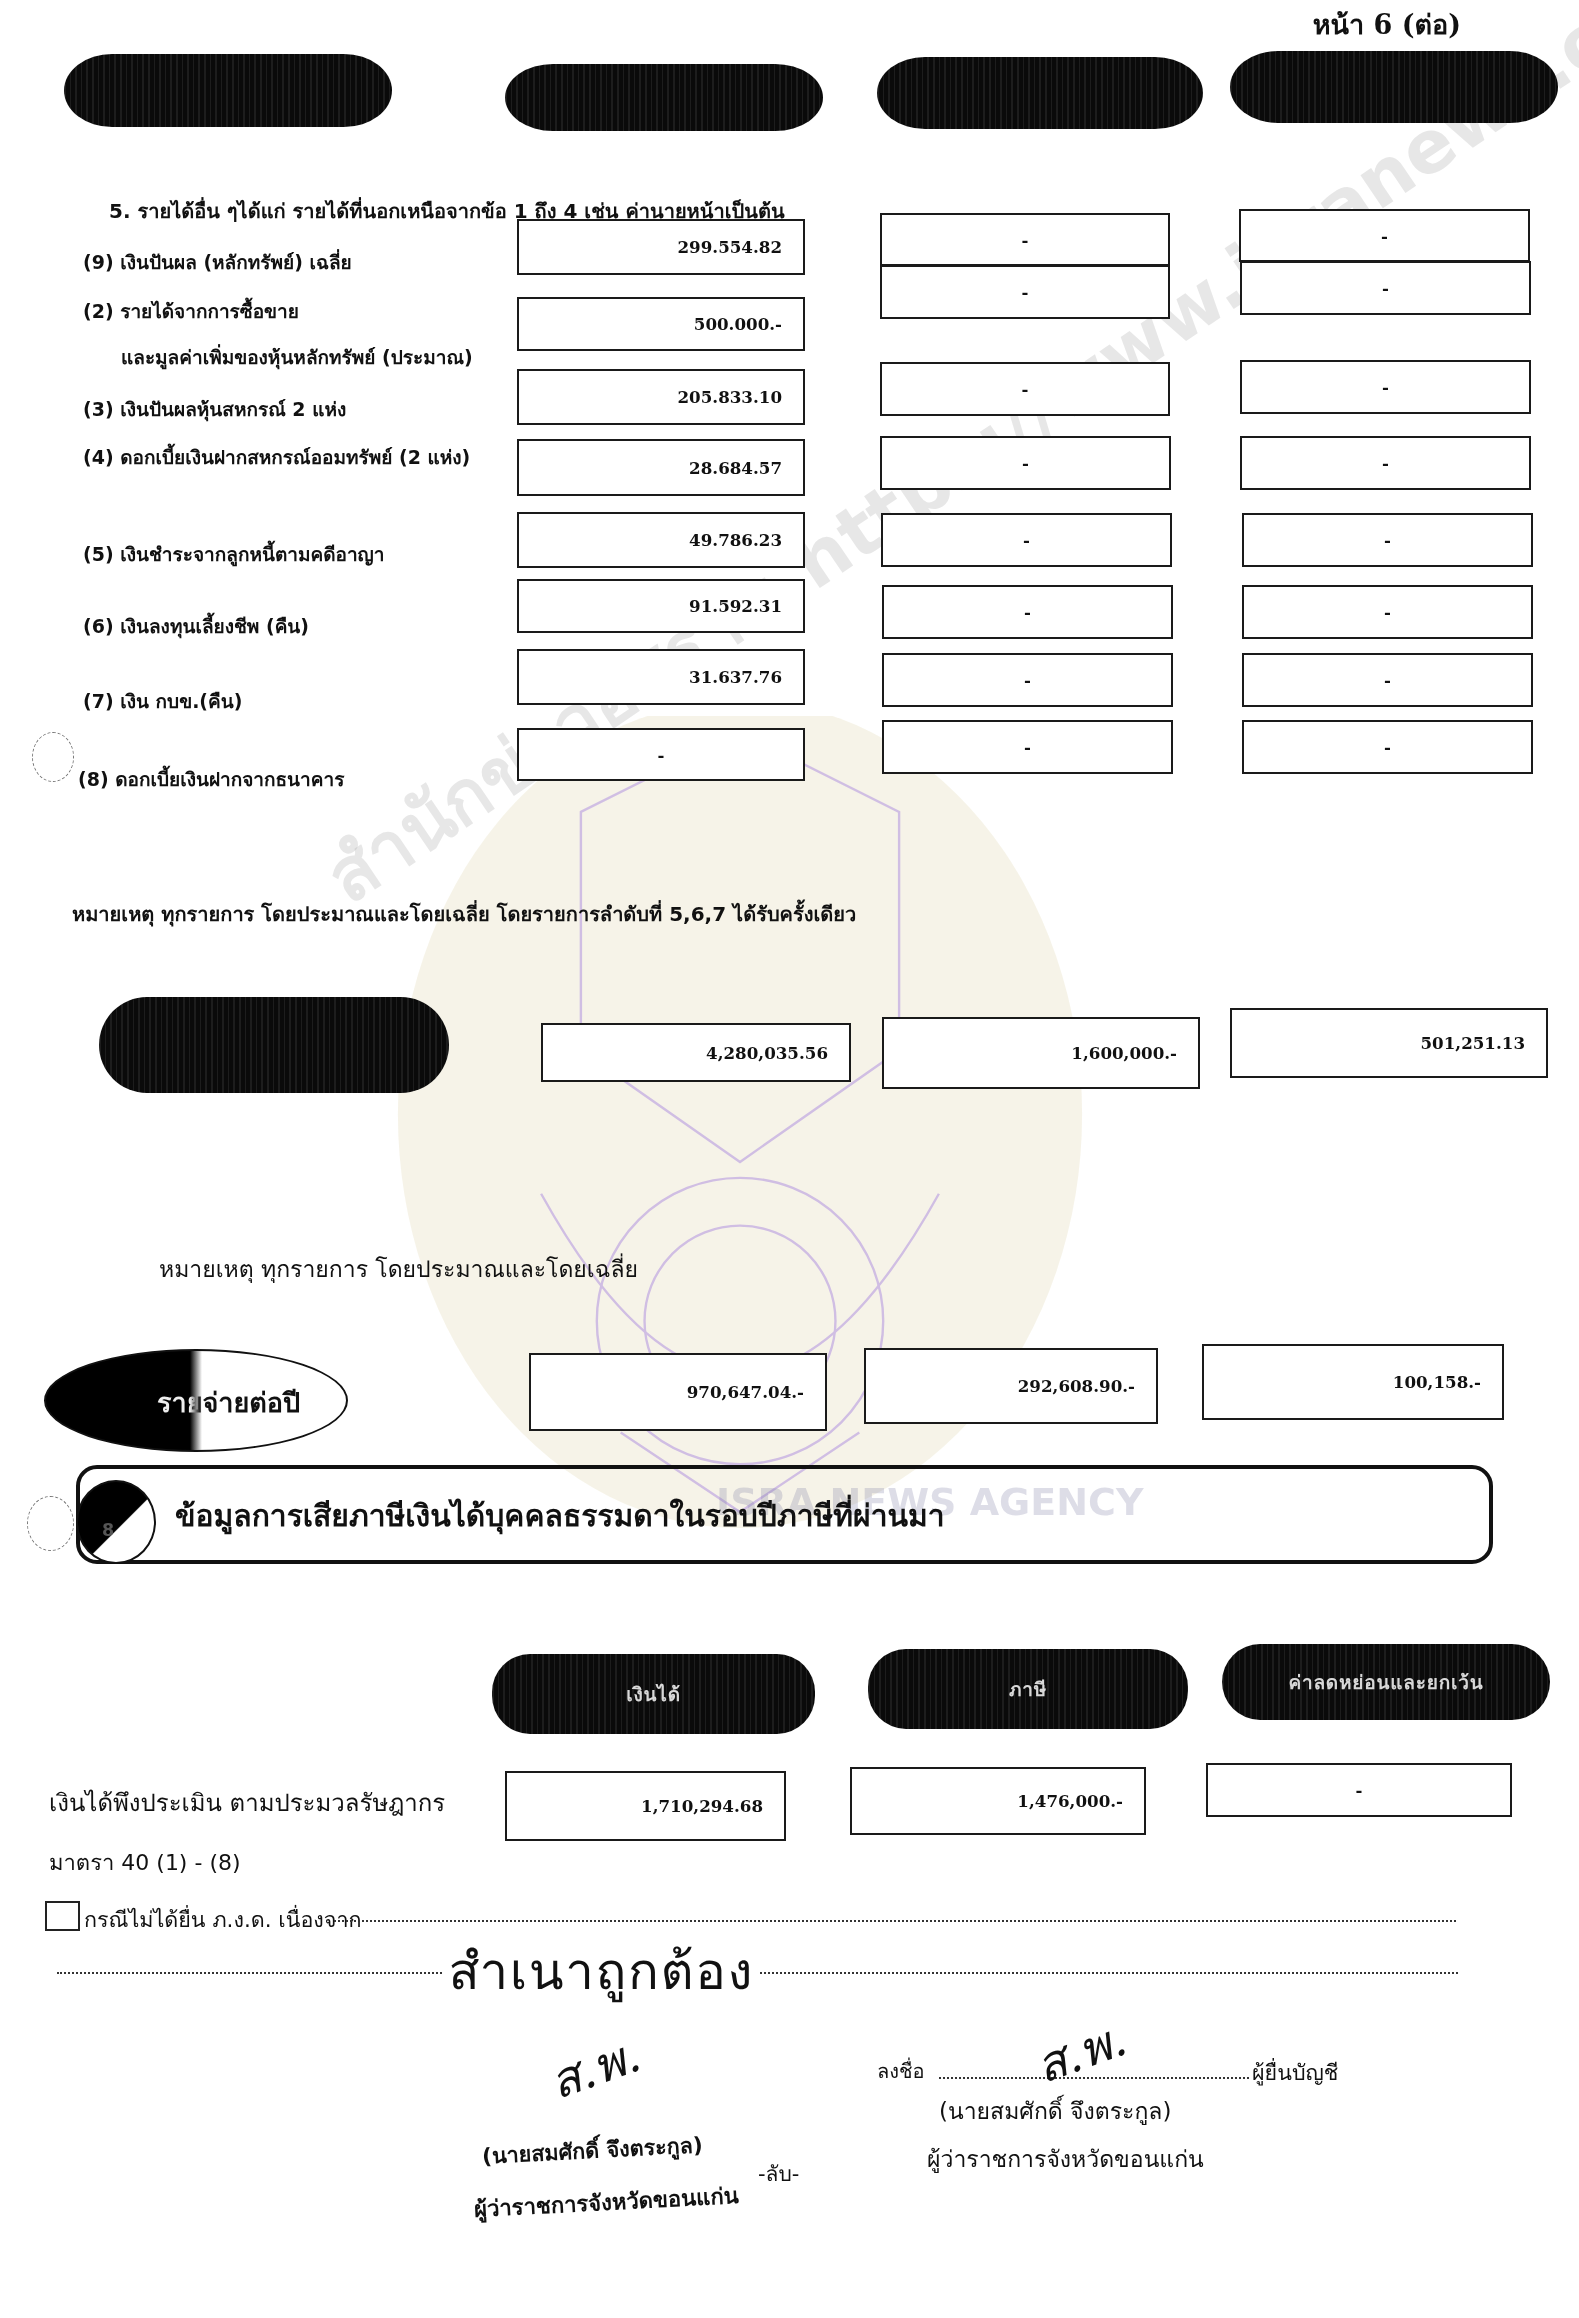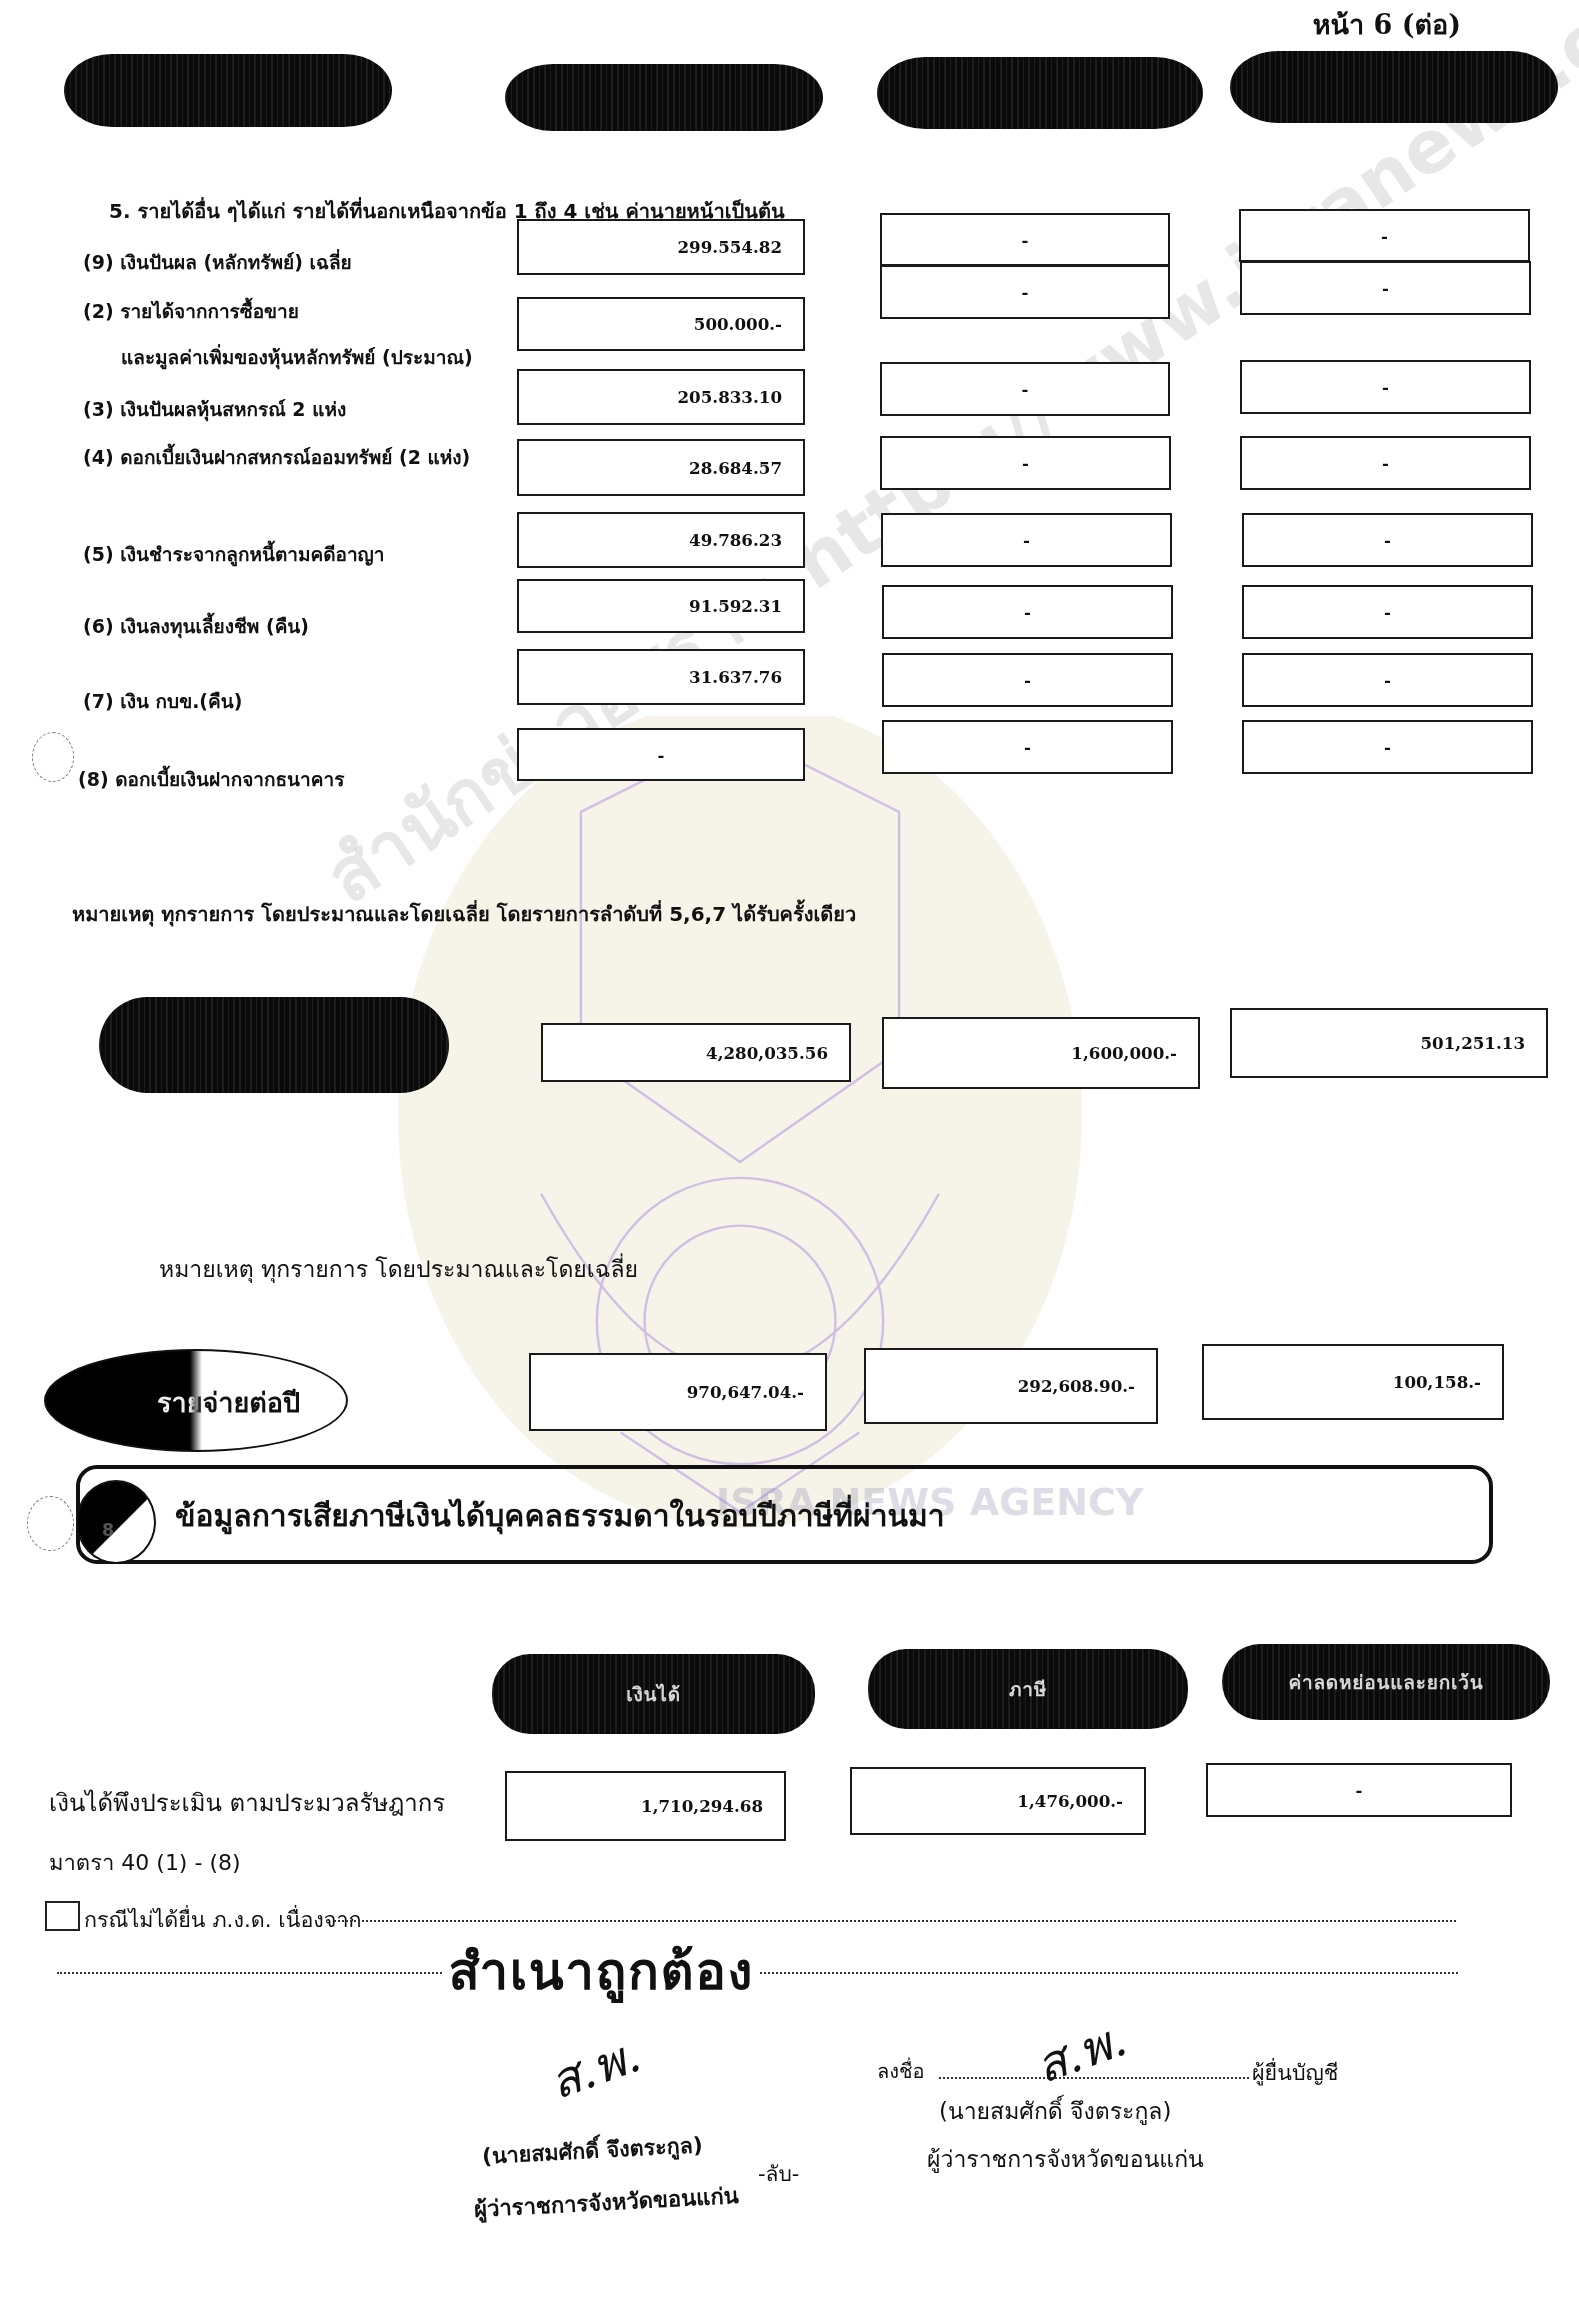--- a/index.html
+++ b/index.html
@@ -41,21 +41,21 @@
     position: absolute; left: 76px; top: 1480px; width: 76px; height: 80px; border-radius: 50%;
     border: 2.4px solid #111; background: linear-gradient(135deg, #000 55%, #fff 56%);
   }
   .dashed-circle { position: absolute; border: 1.6px dashed #777; border-radius: 50%; }
   .section-title { position: absolute; left: 175px; top: 1492px; font-size: 30px; font-weight: bold; }
   .dots { position: absolute; border-bottom: 2.4px dotted #333; height: 0; }
   .sig {
     position: absolute; font-family: "DejaVu Serif", serif; font-style: italic; font-size: 48px;
     transform: rotate(-20deg);
   }
-  .stamp { position: absolute; font-size: 51px; font-weight: bold; letter-spacing: 1.6px; }
+  .stamp { position: absolute; font-size: 51px; font-weight: normal; letter-spacing: 1.6px; }
   .checkbox { position: absolute; width: 35px; height: 30px; border: 2.4px solid #222; box-sizing: border-box; background:#fff; }
 </style>
 </head>
 <body>
 
 <div class="watermark">
   <svg width="716" height="876" viewBox="0 0 900 1100">
     <ellipse cx="450" cy="500" rx="430" ry="520" fill="#efe9d6" opacity="0.55"></ellipse>
     <g fill="none" stroke="#b79be0" stroke-width="3" opacity="0.6">
       <path d="M250 120 L450 20 L650 120 L650 420 L450 560 L250 420 Z"></path>

